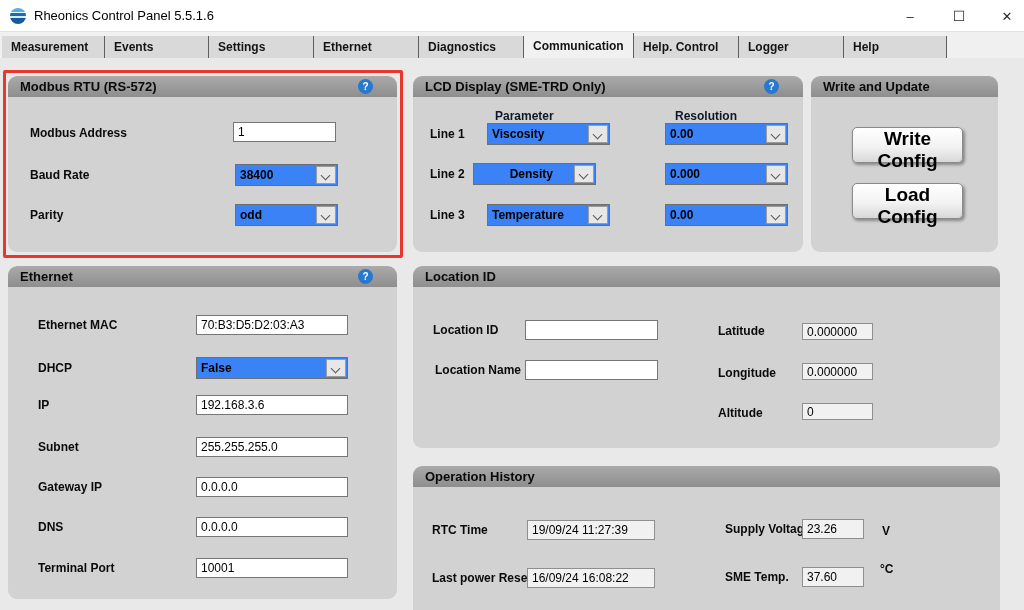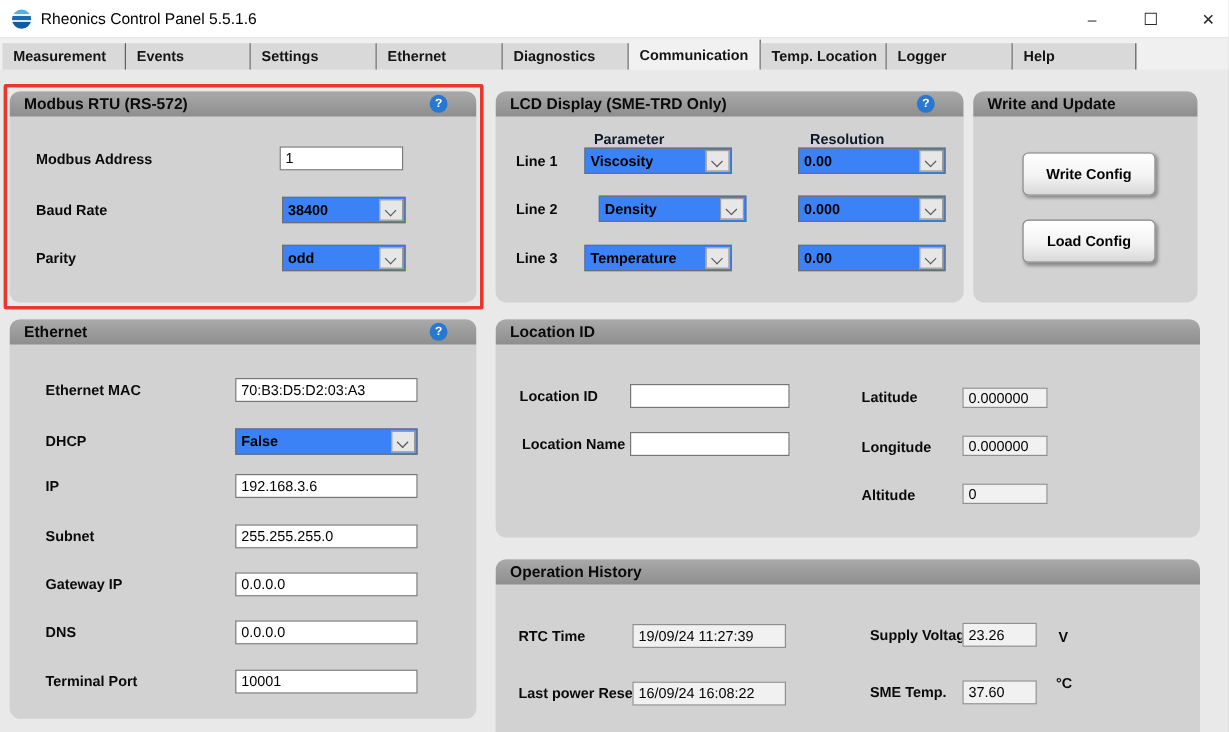--- a/index.html
+++ b/index.html
@@ -38,21 +38,21 @@
   .tin.ro-sm { height:17px; }
 
   .combo { position:absolute; height:22px; border:1px solid #6f6f6f; background:#3b82f6; display:flex; align-items:stretch;gap:20px; }
   .combo-val { flex:1; font-size:12px; font-weight:600; color:#000; padding:3px 0 0 4px; overflow:hidden; white-space:nowrap; }
   .combo-btn { width:20px; margin:1px; background:#e7e7e7; border:1px solid #9b9b9b; position:relative; }
   .chev { position:absolute; left:5px; top:5px; width:7px; height:7px; border-right:1.6px solid #5a5a5a; border-bottom:1.6px solid #5a5a5a;
     transform:rotate(45deg); }
 
   .pushbtn { position:absolute; width:111px; height:36px; border-radius:5px; border:1px solid #8a8a8a;
     background:linear-gradient(180deg,#ffffff 0%,#f3f3f3 55%,#d8d8d8 100%); box-shadow:1.5px 2px 3px rgba(0,0,0,0.35);
-    font-family:"Liberation Sans",sans-serif; font-size:12px; font-weight:bold; color:#000; }
+    font-family:"Liberation Sans",sans-serif; font-size:19px; font-weight:bold; color:#000; }
 
   .colhead { position:absolute; font-size:12px; font-weight:600; color:#0f172a; }
   .unit { position:absolute; font-size:12px; font-weight:600; color:#0a0a0a; }
 
   .red-box { position:absolute; left:3px; top:70px; width:400px; height:188px; border:3px solid #e8372c; border-radius:2px;
     z-index:6; pointer-events:none; }
 </style>
 </head>
 <body>
 
@@ -66,21 +66,21 @@
     <span class="wbtn close">✕</span>
   </div>
 
   <div class="tabbar">
     <div class="tab" style="width:103px">Measurement</div>
     <div class="tab" style="width:104px">Events</div>
     <div class="tab" style="width:105px">Settings</div>
     <div class="tab" style="width:105px">Ethernet</div>
     <div class="tab" style="width:105px">Diagnostics</div>
     <div class="tab active" style="width:110px">Communication</div>
-    <div class="tab" style="width:105px">Temp. Location</div>
+    <div class="tab" style="width:105px">Help. Control</div>
     <div class="tab" style="width:105px">Logger</div>
     <div class="tab" style="width:103px">Help</div>
     <div class="tab-fill"></div>
   </div>
 
   <div class="red-box"></div>
 
   <div class="panel" style="left:8px; top:76px; width:389px; height:176px;">
     <div class="phead">
       <span class="ptitle">Modbus RTU (RS-572)</span>
@@ -120,21 +120,21 @@
         </span>
     </div>
     <div class="combo" style="left:252px; top:47px; width:123px;">
       <span class="combo-val">0.00</span>
       <span class="combo-btn">
           <i class="chev"></i>
         </span>
     </div>
 
     <span class="lbl" style="left:17px; top:91px;">Line 2</span>
-    <div class="combo" style="left:86px; top:87px; width:123px;">
+    <div class="combo" style="left:60px; top:87px; width:123px;text-align:right;">
       <span class="combo-val">Density</span>
       <span class="combo-btn">
           <i class="chev"></i>
         </span>
     </div>
     <div class="combo" style="left:252px; top:87px; width:123px;">
       <span class="combo-val">0.000</span>
       <span class="combo-btn">
           <i class="chev"></i>
         </span>

